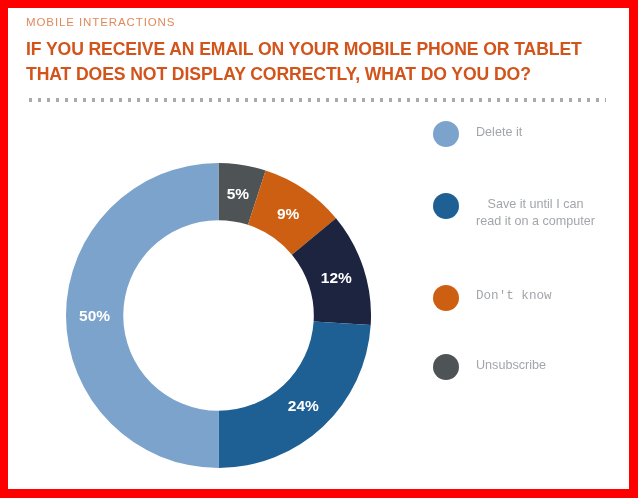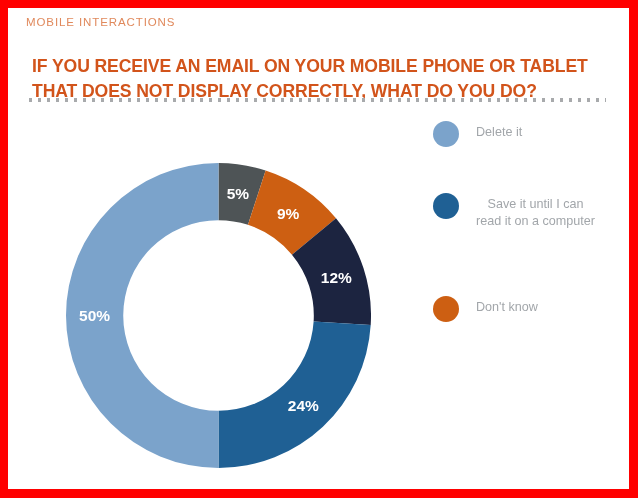--- a/index.html
+++ b/index.html
@@ -51,30 +51,30 @@
     position: absolute;
     left: 18px;
     top: 8px;
     width: 580px;
   }
   .kicker {
     font-size: 11.5px;
     letter-spacing: 0.9px;
     color: #e0895c;
     font-weight: 400;
-    margin: 0 0 26px 0;
+    margin: 0 0 9px 0;
     white-space: nowrap;
   }
   .headline {
     font-size: 17.6px;
     line-height: 25px;
     letter-spacing: -0.1px;
     font-weight: bold;
     color: #d2541b;
-    margin: 6px;
+    margin: 0;
     max-width: 578px;
   }
   .dot-rule {
     position: absolute;
     left: 18px;
     top: 88px;
     width: 580px;
     height: 8px;
     background-image: radial-gradient(circle closest-side, #a8aaac 46%, rgba(255,255,255,0) 48%);
     background-size: 9px 8px;
@@ -181,22 +181,26 @@
     <div class="legend">
       <div class="legend-item" style="top:12px;">
         <span class="legend-dot" style="background: rgb(123, 163, 203);"></span>
         <span class="legend-text">Delete it</span>
       </div>
       <div class="legend-item" style="top:84px;">
         <span class="legend-dot" style="background: rgb(31, 96, 148);"></span>
         <span class="legend-text">Save it until I can
 read it on a computer</span>
       </div>
-      <div class="legend-item" style="top:187px;">
+      <div class="legend-item" style="top:176px;font-family:Liberation Mono, monospace;">
         <span class="legend-dot" style="background: rgb(205, 95, 18);"></span>
         <span class="legend-text">Don't know</span>
       </div>
+      <div class="legend-item" style="top:245px;">
+        <span class="legend-dot" style="background: rgb(78, 84, 86);"></span>
+        <span class="legend-text">Unsubscribe</span>
+      </div>
     </div>
 
   </div>
 
   <div class="frame-border" style="border-color: rgb(255, 0, 0);"></div>
 </div>
 
 </body></html>

